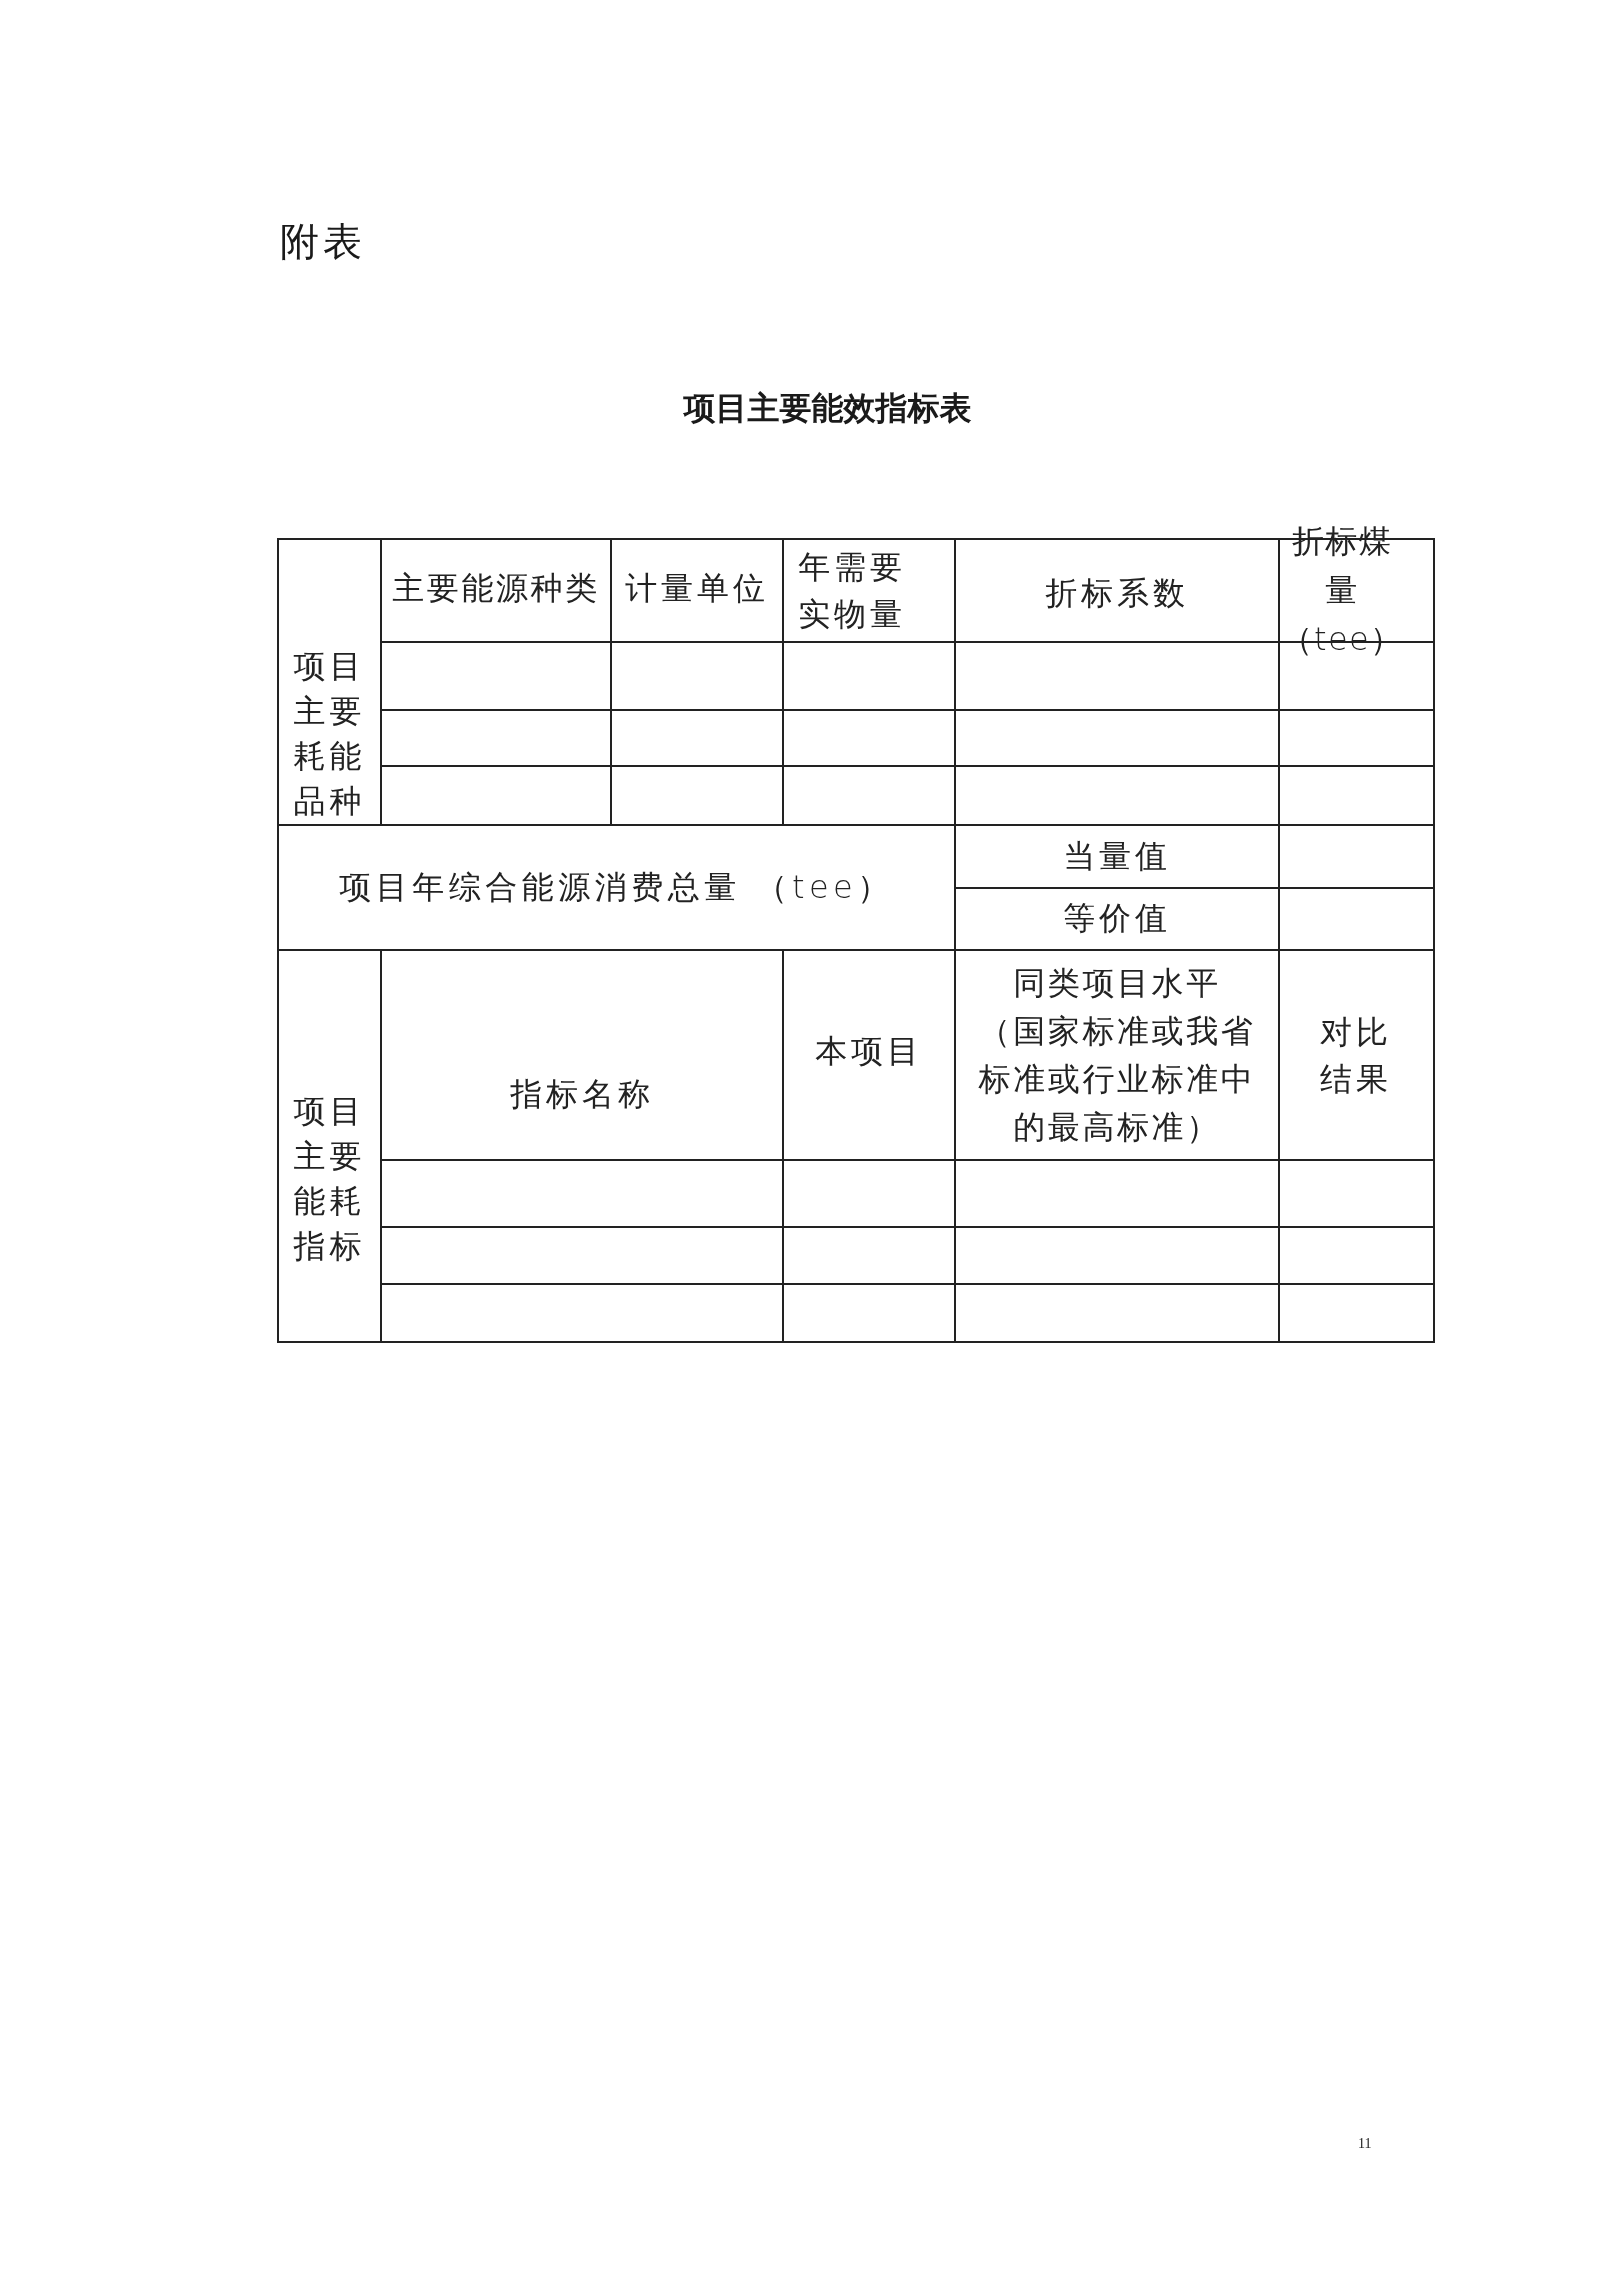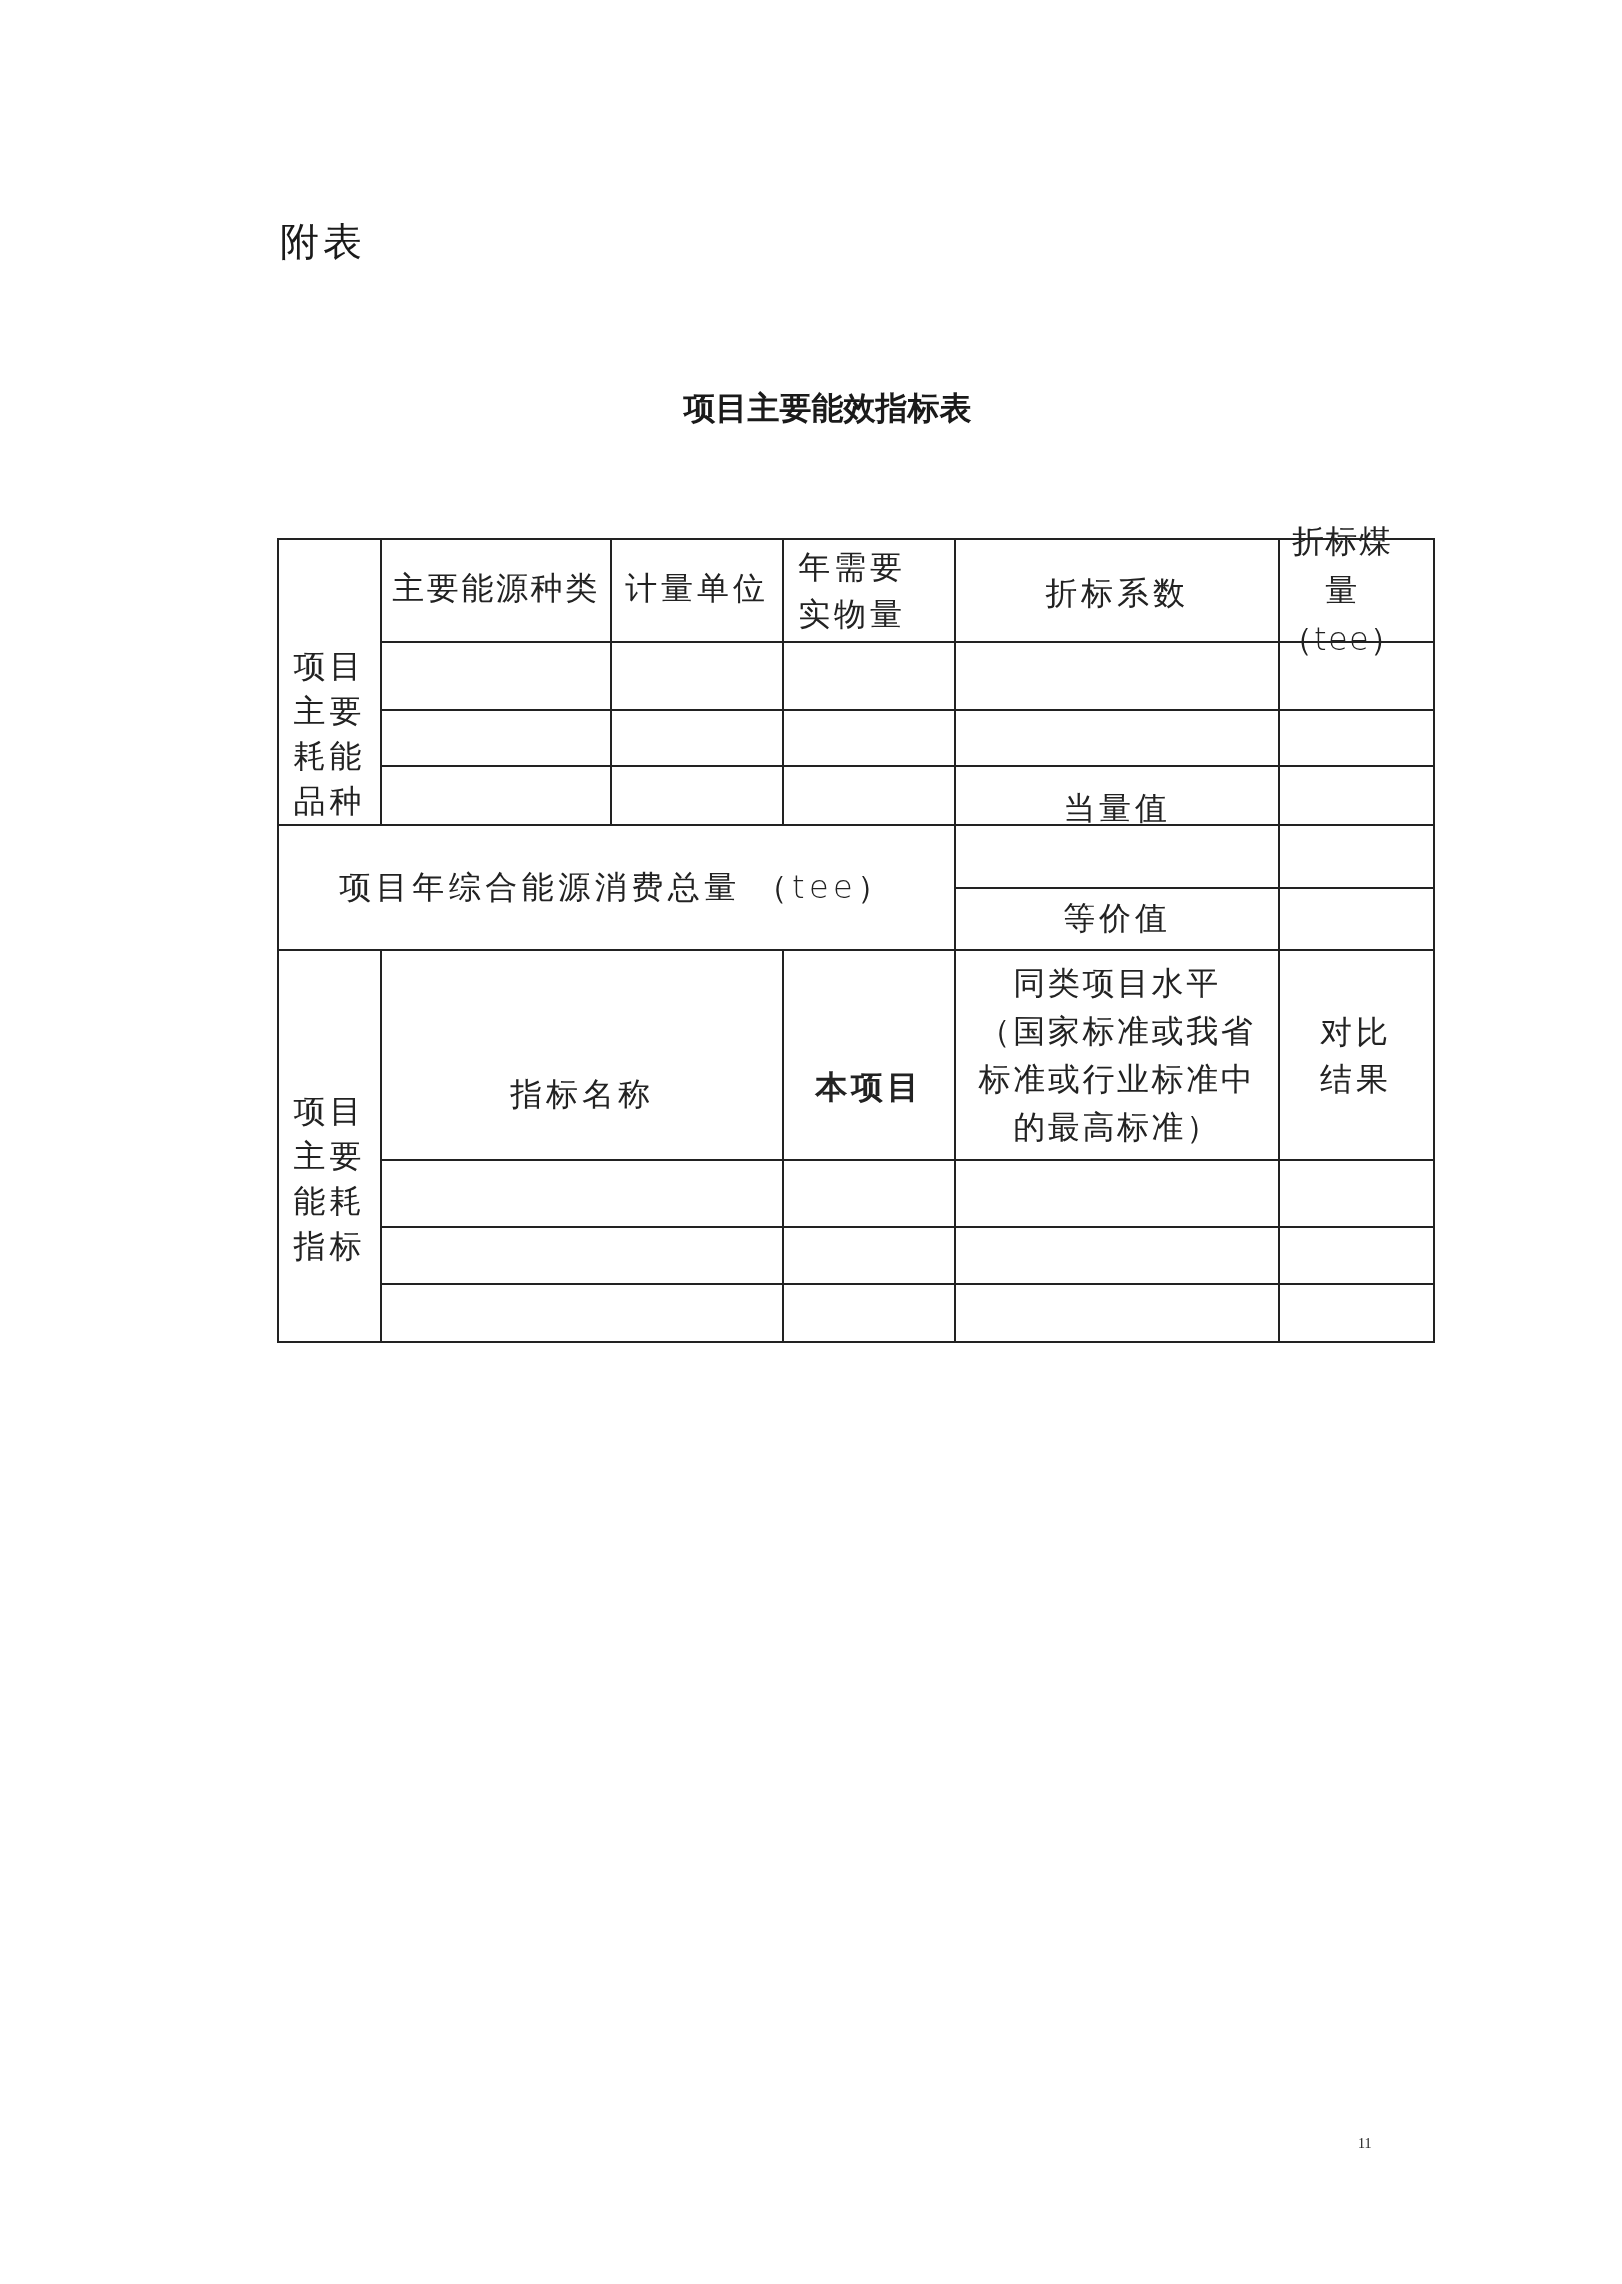--- a/index.html
+++ b/index.html
@@ -70,21 +70,21 @@
     <span>（tee）</span>
   </div>
 
   <div class="cell" style="left:382px; top:643px; width:1051px; height:65px;"></div>
   <div class="cell" style="left:382px; top:711px; width:1051px; height:54px;"></div>
   <div class="cell" style="left:382px; top:767px; width:1051px; height:56px;"></div>
 
   <div class="cell" style="left:279px; top:826px; width:675px; height:123px; letter-spacing:4.5px;">
     <span>项目年综合能源消费总量 （tee）</span>
   </div>
-  <div class="cell" style="left:956px; top:778px; width:322px; height:61px;">
+  <div class="cell" style="left:956px; top:826px; width:322px; height:61px;">
     <span>当量值</span>
   </div>
   <div class="cell" style="left:1279px; top:826px; width:154px; height:61px;">
     <span></span>
   </div>
   <div class="cell" style="left:956px; top:888px; width:322px; height:60px;">
     <span>等价值</span>
   </div>
   <div class="cell" style="left:1279px; top:888px; width:154px; height:60px;">
     <span></span>
@@ -93,21 +93,21 @@
   <div class="cell" style="left:279px; top:1089px; width:101px; height:208px; flex-direction:column; justify-content:flex-start;">
     <span>项目</span>
     <span>主要</span>
     <span>能耗</span>
     <span>指标</span>
   </div>
 
   <div class="cell" style="left:382px; top:951px; width:400px; height:208px; align-items:center; padding-top:78px; box-sizing:border-box;">
     <span>指标名称</span>
   </div>
-  <div class="cell" style="left:784px; top:951px; width:170px; height:208px; align-items:flex-start; padding-top:114px; box-sizing:border-box;font-weight:bold;">
+  <div class="cell" style="left:784px; top:951px; width:170px; height:208px; align-items:flex-start; padding-top:78px; box-sizing:border-box;">
     <span>本项目</span>
   </div>
   <div class="cell" style="left:956px; top:951px; width:322px; height:208px; flex-direction:column; line-height:48px; letter-spacing:2.6px;">
     <span>同类项目水平</span>
     <span>（国家标准或我省</span>
     <span>标准或行业标准中</span>
     <span>的最高标准）</span>
   </div>
   <div class="cell" style="left:1279px; top:951px; width:154px; height:208px; flex-direction:column; justify-content:flex-start; padding-top:58px; box-sizing:border-box; line-height:47px;">
     <span>对比</span>

